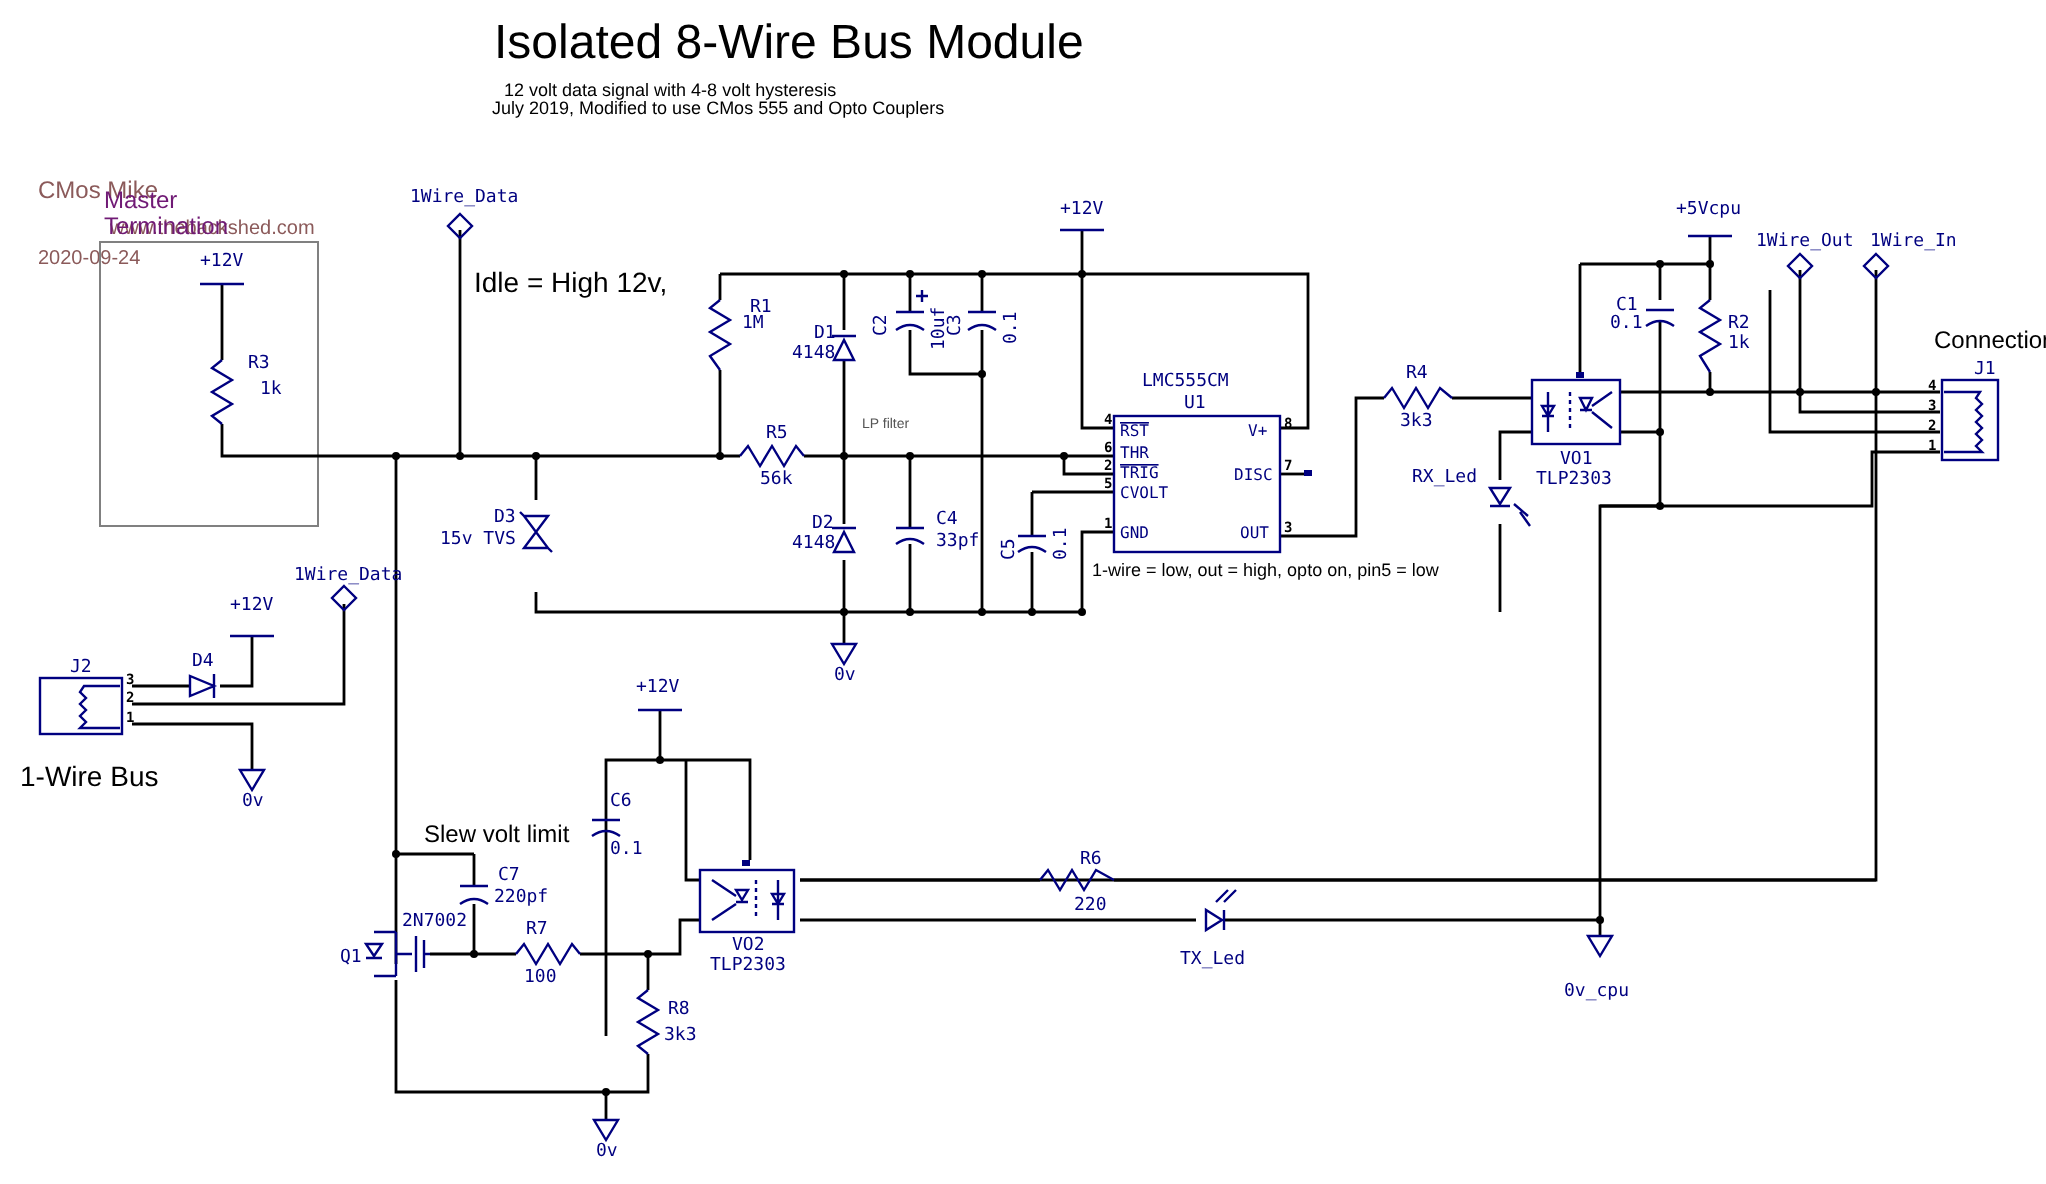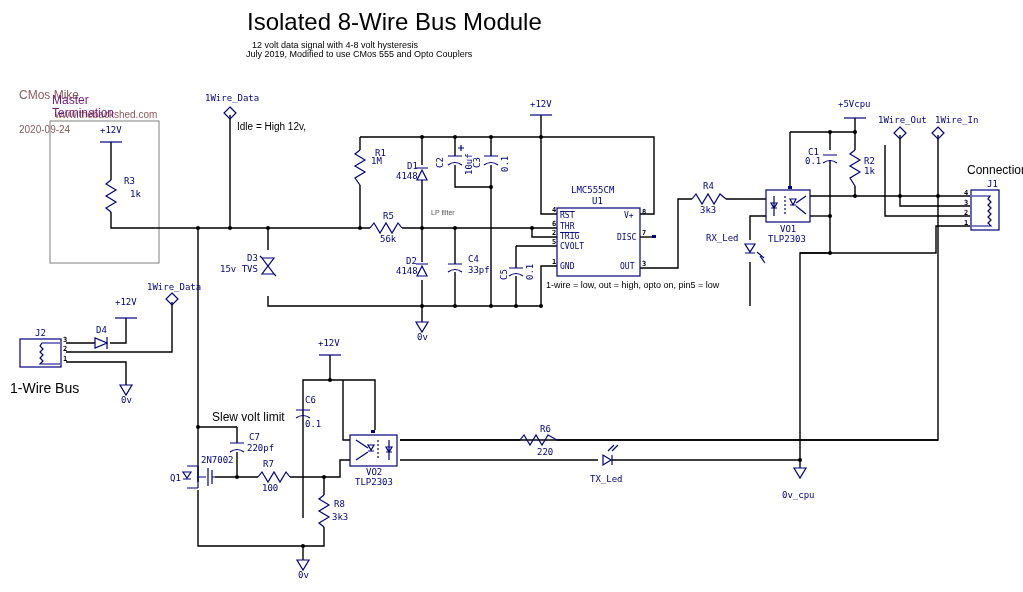--- a/index.html
+++ b/index.html
@@ -19,21 +19,21 @@
 <div class="txt" style="left:247px;top:8px;font-size:24px;color:#000;">Isolated 8-Wire Bus Module</div>
 <div class="txt" style="left:252px;top:40px;font-size:9px;color:#000;">12 volt data signal with 4-8 volt hysteresis</div>
 <div class="txt" style="left:246px;top:49px;font-size:9px;color:#000;">July 2019, Modified to use CMos 555 and Opto Couplers</div>
 
 <div class="txt" style="left:19px;top:88px;font-size:12px;color:#8b5a5a;">CMos Mike</div>
 <div class="txt" style="left:19px;top:109px;font-size:10px;color:#8b5a5a;margin-left:36px;">www.thebackshed.com</div>
 <div class="txt" style="left:19px;top:124px;font-size:10px;color:#8b5a5a;">2020-09-24</div>
 
 <div class="txt" style="left:52px;top:94px;font-size:12px;line-height:13px;color:#701a75;white-space:pre;">Master
 Termination</div>
-<div class="txt" style="left:237px;top:121px;font-size:10px;color:#000;">Idle = High 12v,</div>
+<div class="txt" style="left:237px;top:133px;font-size:14px;color:#000;">Idle = High 12v,</div>
 <div class="txt" style="left:431px;top:209px;font-size:7px;color:#555;">LP filter</div>
 <div class="txt" style="left:546px;top:280px;font-size:9px;color:#000;">1-wire = low, out = high, opto on, pin5 = low</div>
 <div class="txt" style="left:212px;top:410px;font-size:12px;color:#000;">Slew volt limit</div>
 <div class="txt" style="left:10px;top:380px;font-size:14px;color:#000;">1-Wire Bus</div>
 <div class="txt" style="left:967px;top:163px;font-size:12px;color:#000;">Connection</div>
 
 <svg width="1023" height="592" viewBox="0 0 1023 592">
 
   <rect x="50" y="121" width="109" height="142" fill="none" stroke="#808080" stroke-width="1"></rect>
 

